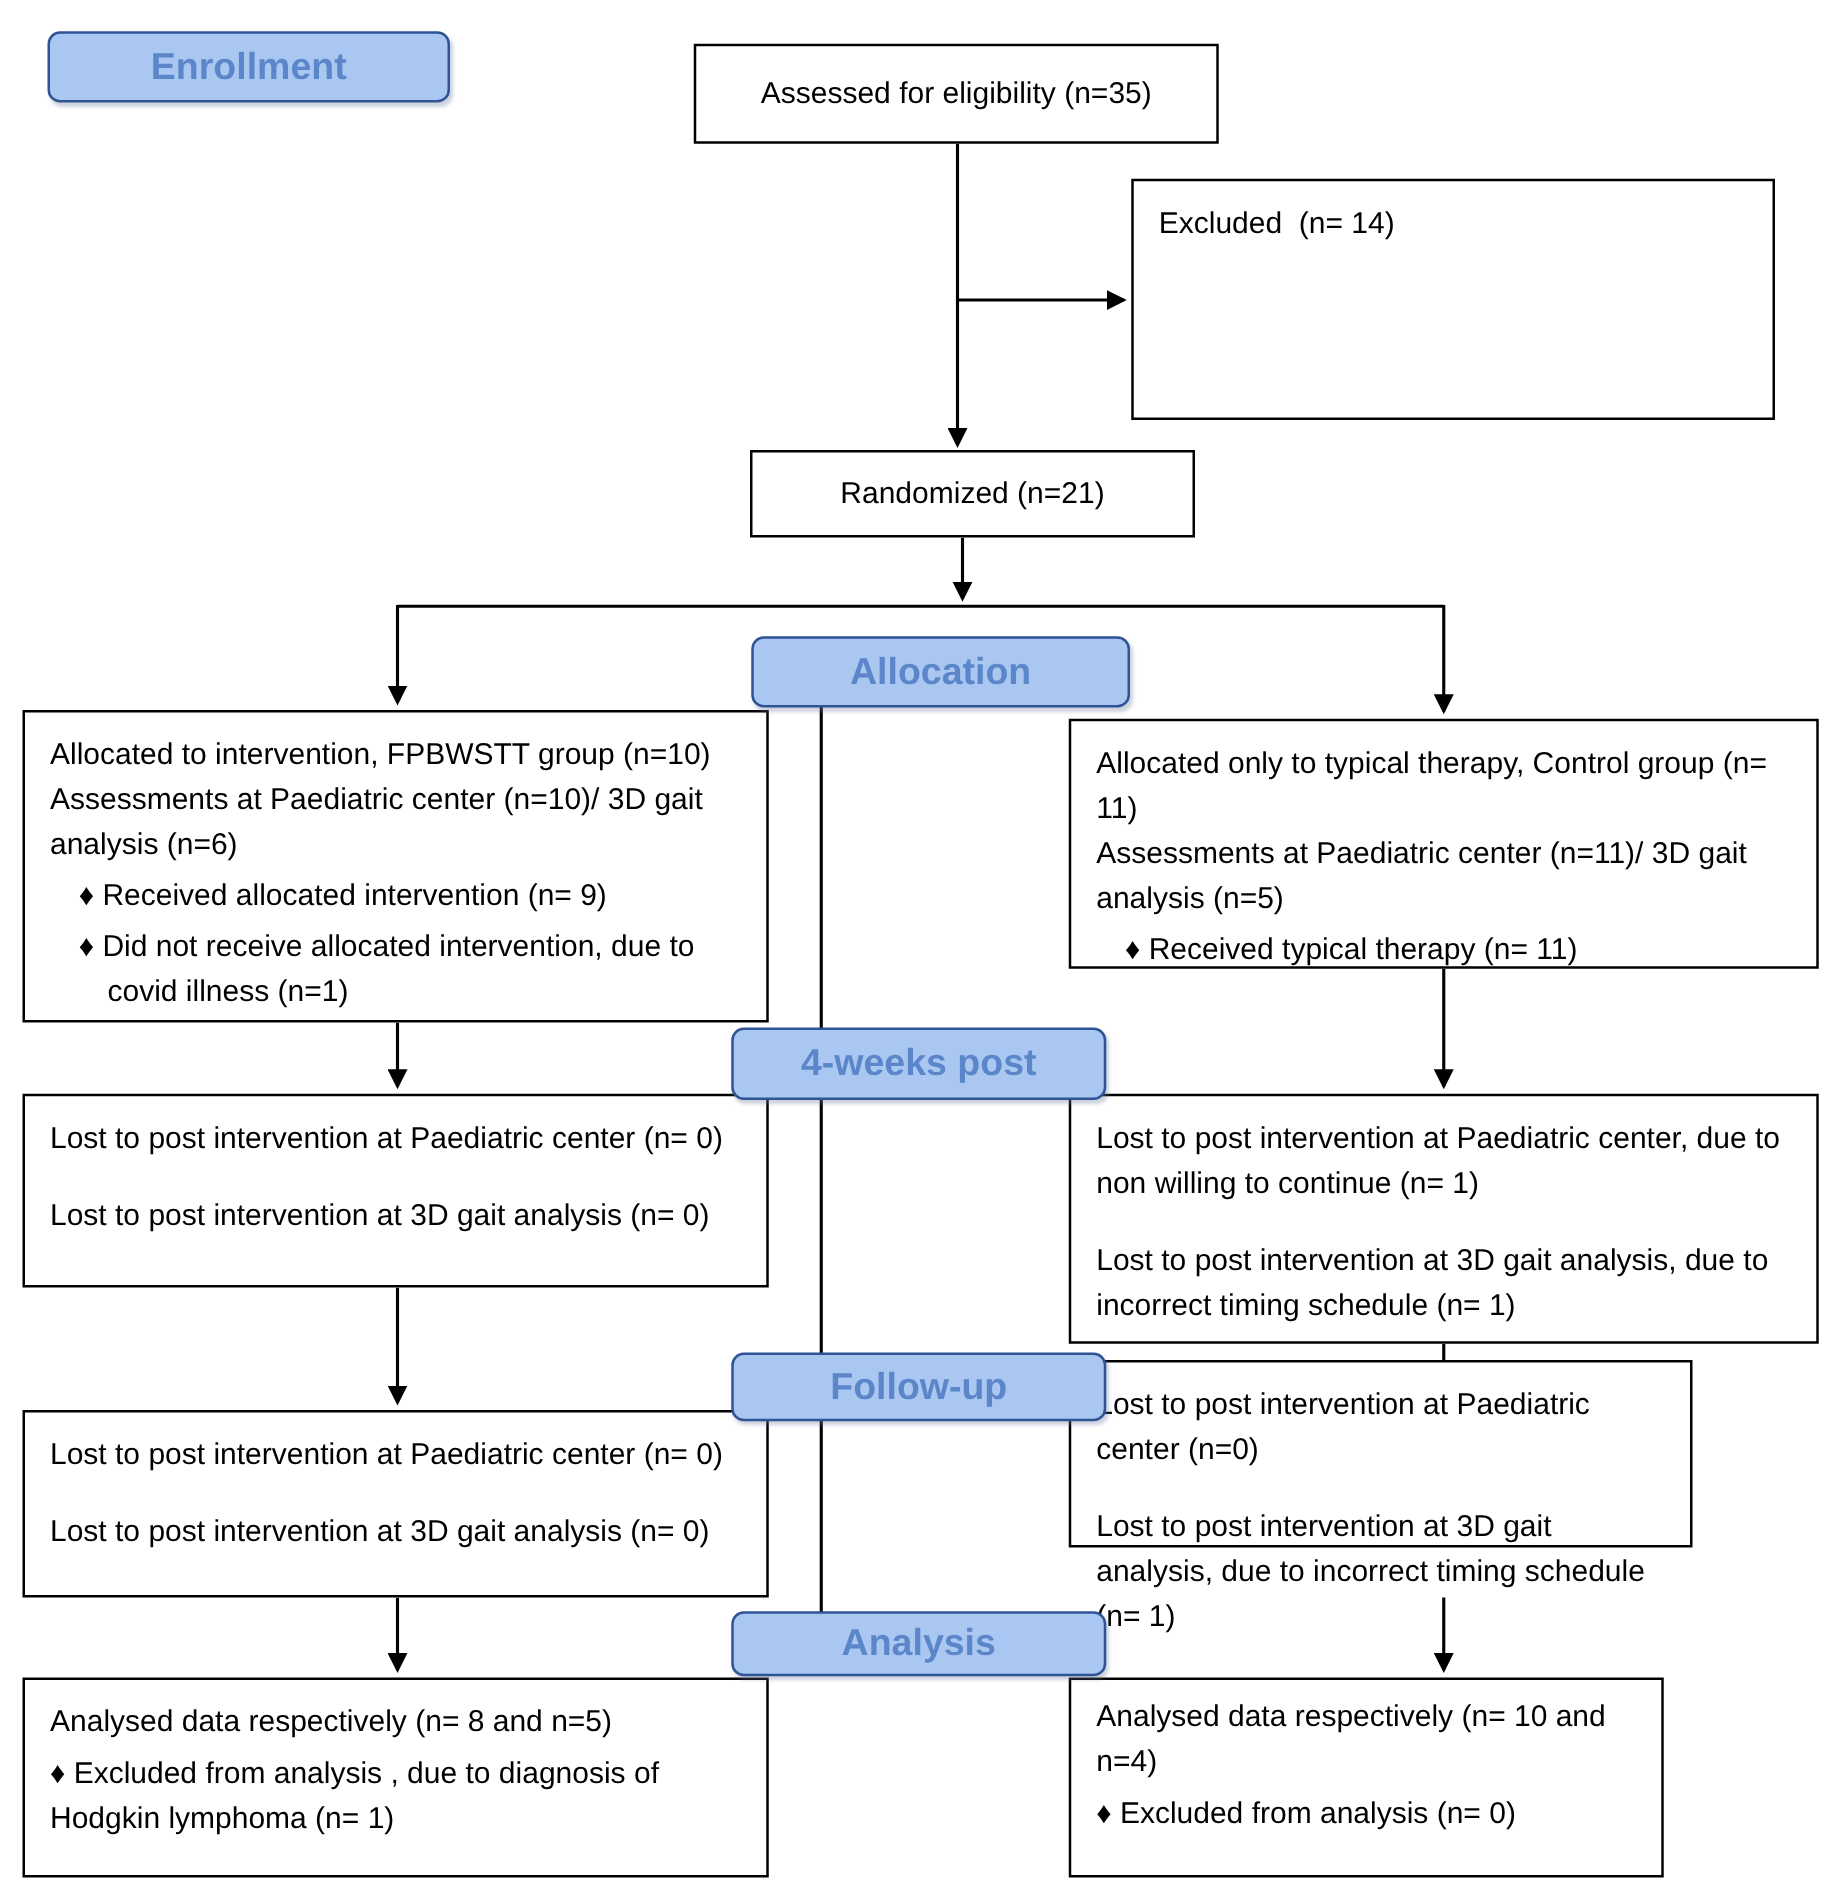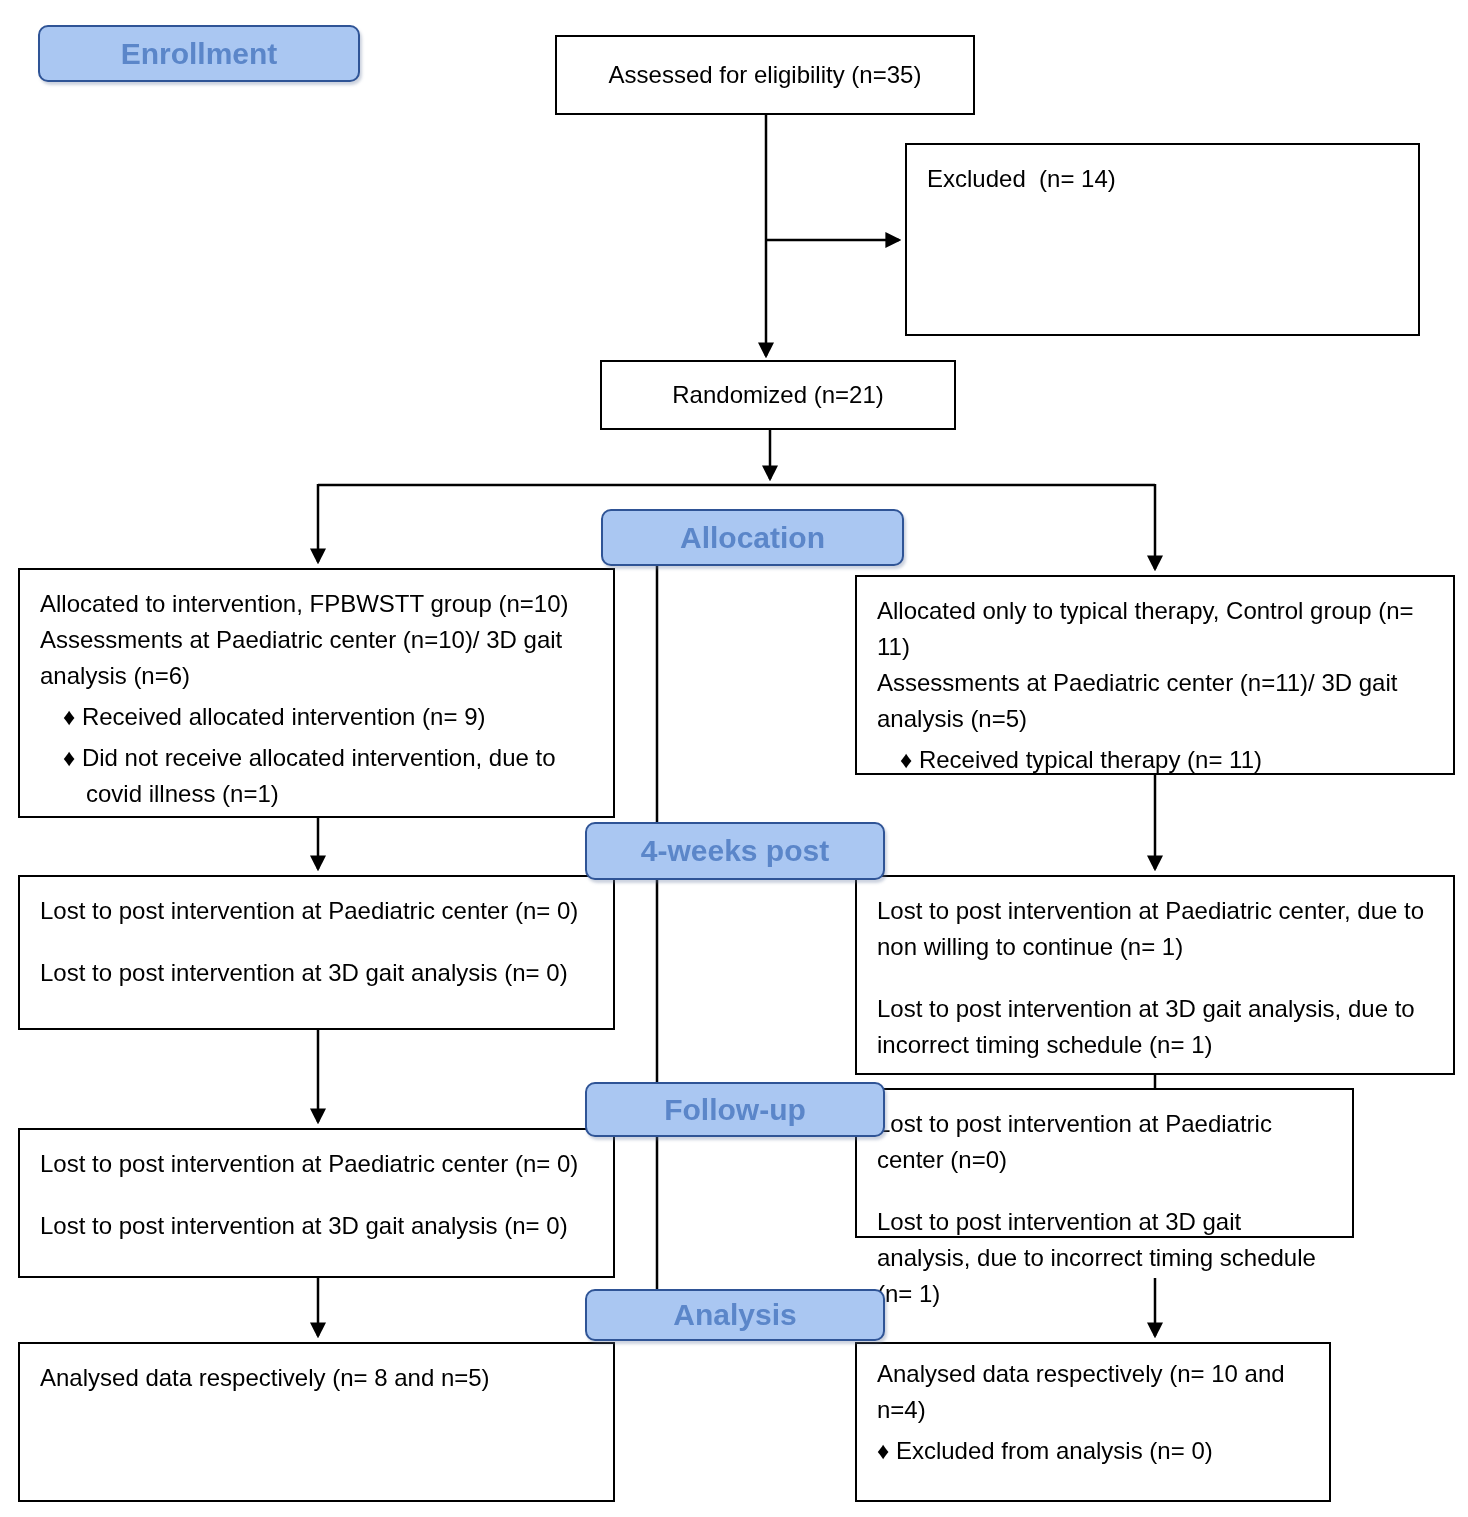--- a/index.html
+++ b/index.html
@@ -162,20 +162,21 @@
     <div class="line gap-md">Lost to post intervention at 3D gait analysis (n= 0)</div>
   </div>
 
   <div class="box b-fu-right">
     <div class="line">Lost to post intervention at Paediatric center (n=0)</div>
     <div class="line gap-md">Lost to post intervention at 3D gait analysis, due to incorrect timing schedule (n= 1)</div>
   </div>
 
   <div class="box b-an-left">
     <div class="line">Analysed data respectively (n= 8 and n=5)</div>
+    <div class="line gap-sm">♦ Excluded from analysis , due to diagnosis of Hodgkin lymphoma (n= 1)</div>
   </div>
 
   <div class="box b-an-right">
     <div class="line">Analysed data respectively (n= 10 and n=4)</div>
     <div class="line gap-sm">♦ Excluded from analysis (n= 0)</div>
   </div>
 
 </div>
 
 </body></html>

